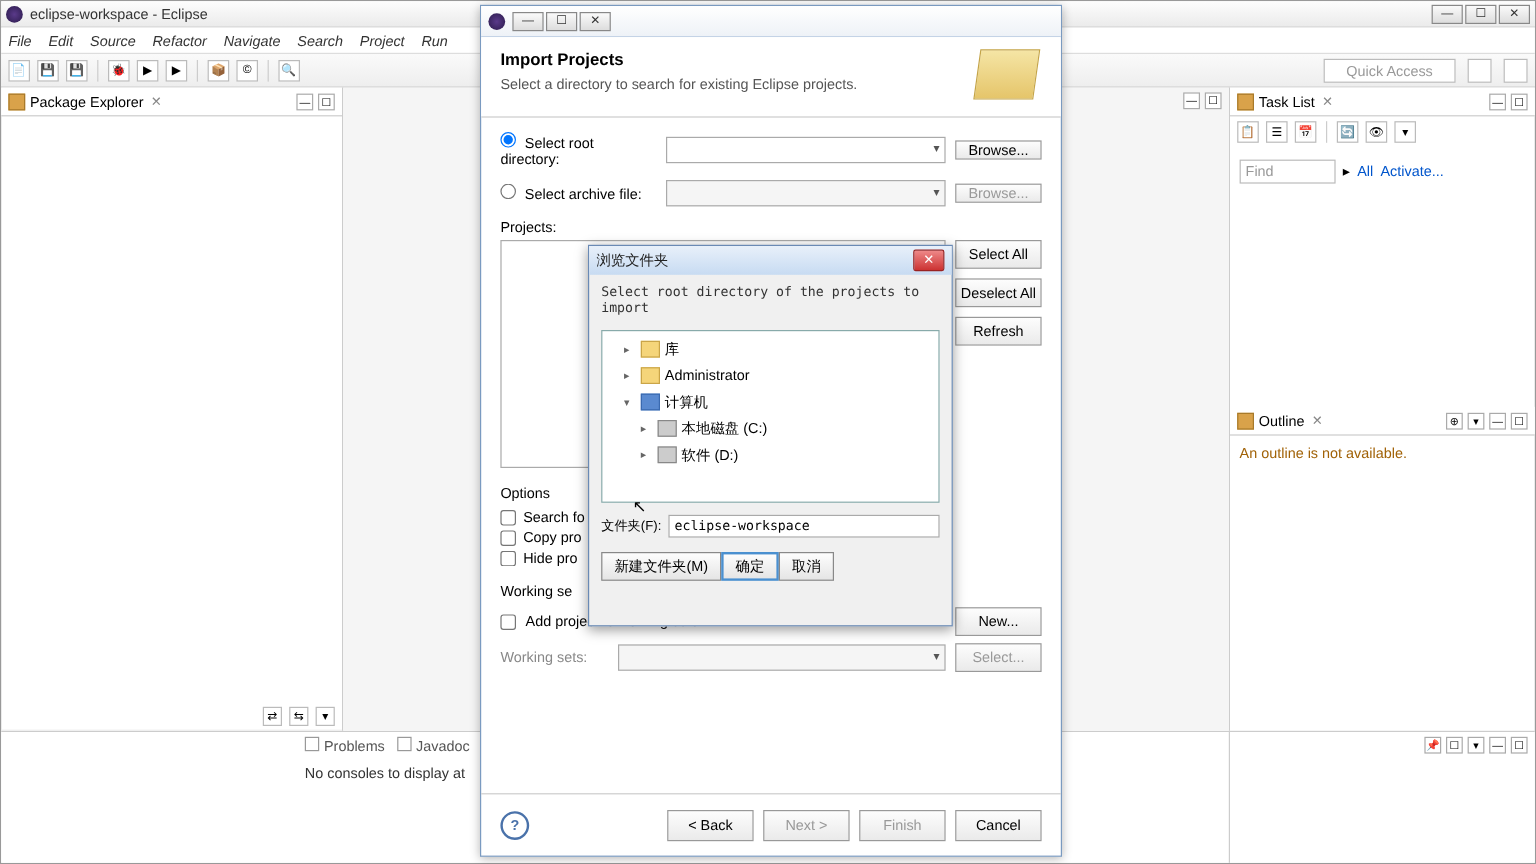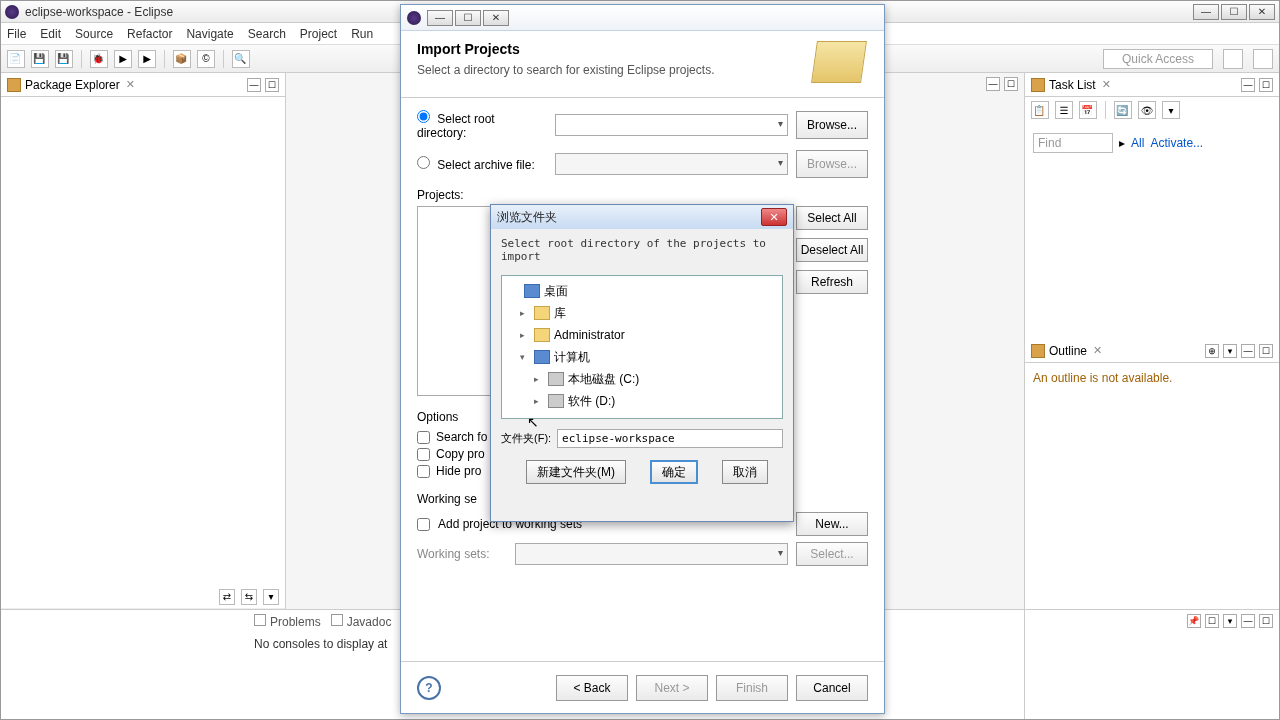--- a/index.html
+++ b/index.html
@@ -7,21 +7,21 @@
 
 
 .eclipse-window { position: absolute; left: 0; top: 0; width: 1280px; height: 720px; background: #fff; border: 1px solid #999; }
 .titlebar { height: 22px; background: linear-gradient(#fdfdfd,#ebebeb); display: flex; align-items: center; padding: 0 4px; border-bottom: 1px solid #ccc; }
 .titlebar .app-icon { width: 14px; height: 14px; background: radial-gradient(circle,#5a3a8a,#2a1a4a); border-radius: 50%; margin-right: 6px; }
 .titlebar .title { flex: 1; color: #333; }
 .win-btns { display: flex; gap: 2px; }
 .win-btn { width: 26px; height: 16px; border: 1px solid #888; background: linear-gradient(#fafafa,#ddd); font-size: 10px; text-align: center; line-height: 14px; color: #333; }
 
 .menubar { height: 22px; background: #fff; display: flex; align-items: center; padding: 0 6px; gap: 14px; border-bottom: 1px solid #ddd; color: #333; }
-.menubar span { cursor: default; }
+.menubar span { cursor: default; font-style: italic; }
 
 .toolbar { height: 28px; background: linear-gradient(#fafafa,#eee); border-bottom: 1px solid #ccc; display: flex; align-items: center; padding: 0 6px; gap: 6px; }
 .tool-ico { width: 18px; height: 18px; border: 1px solid #bbb; background: #fff; display: inline-flex; align-items: center; justify-content: center; font-size: 10px; }
 .tool-sep { width: 1px; height: 18px; background: #ccc; margin: 0 2px; }
 .quick-access { margin-left: auto; border: 1px solid #bbb; padding: 2px 18px; color: #999; background: #fff; }
 .persp-btn { width: 20px; height: 20px; border: 1px solid #bbb; background: #fff; margin-left: 4px; }
 
 .content-row { display: flex; height: calc(100% - 72px - 110px); }
 .left-panel { width: 285px; border-right: 1px solid #ccc; display: flex; flex-direction: column; justify-content: space-between; }
 .view-tab { height: 24px; display: flex; align-items: center; padding: 0 6px; background: #fff; border-bottom: 1px solid #ccc; gap: 4px; }
@@ -65,21 +65,21 @@
 .wizard-header p { color: #555; }
 .wizard-icon { width: 50px; height: 42px; background: linear-gradient(#f5e5a5,#e5c56a); border: 1px solid #c5a548; transform: skewX(-8deg); margin-right: 4px; }
 
 .wizard-body { padding: 12px 16px; }
 .radio-row { display: flex; align-items: center; gap: 8px; margin-bottom: 10px; }
 .radio-row label { flex: 0 0 130px; }
 .radio-row input[type=radio] { margin-right: 4px; }
 .combo { flex: 1; height: 22px; border: 1px solid #aaa; background: #fff; position: relative; }
 .combo.disabled { background: #f5f5f5; color: #999; }
 .combo::after { content: "▾"; position: absolute; right: 4px; top: 3px; color: #555; font-size: 10px; }
-.browse-btn { width: 72px; height: 28px; border: 1px solid #999; background: linear-gradient(#fdfdfd,#eaeaea); }
+.browse-btn { width: 72px; height: 16px; border: 1px solid #999; background: linear-gradient(#fdfdfd,#eaeaea); }
 .browse-btn.disabled { color: #999; }
 
 .projects-label { margin: 6px 0 4px 0; }
 .projects-row { display: flex; gap: 8px; }
 .projects-list { flex: 1; height: 190px; border: 1px solid #aaa; background: #fff; }
 .side-btns { display: flex; flex-direction: column; gap: 8px; align-items: center; }
 .side-btns button { width: 72px; height: 24px; border: 1px solid #999; background: linear-gradient(#fdfdfd,#eaeaea); }
 
 .options-group { margin-top: 14px; }
 .options-group .grp-label { margin-bottom: 6px; }
@@ -108,21 +108,21 @@
 .tree-item { display: flex; align-items: center; height: 22px; padding-left: 8px; gap: 4px; }
 .tree-item .exp { width: 10px; color: #666; font-size: 9px; }
 .tree-item .fico { width: 16px; height: 14px; background: #5a8ad0; border: 1px solid #3a6ab0; }
 .tree-item .fico.folder { background: #f5d57a; border: 1px solid #caa548; }
 .tree-item .fico.drive { background: #ccc; border: 1px solid #888; }
 .tree-item.l1 { padding-left: 18px; }
 .tree-item.l2 { padding-left: 32px; }
 .folder-row { display: flex; align-items: center; padding: 6px 10px; gap: 6px; }
 .folder-row label { font-size: 11px; }
 .folder-row input { flex: 1; border: 1px solid #aaa; padding: 2px 4px; font-family: Consolas, monospace; font-size: 11px; }
-.browse-btns { display: flex; justify-content: center; gap: 24px; padding: 6px 0 10px 10px; }
+.browse-btns { display: flex; justify-content: flex-start; padding: 6px 0 10px 10px; }
 .browse-btns button { height: 24px; border: 1px solid #888; background: linear-gradient(#fdfdfd,#e5e5e5); padding: 0 10px; }
 .browse-btns .ok { border: 2px solid #4a90d0; }
 .cursor { position: absolute; left: 527px; top: 414px; font-size: 14px; color: #000; pointer-events: none; }
 </style>
 </head>
 <body>
 
 <div class="eclipse-window">
   <div class="titlebar">
     <div class="app-icon"></div>
@@ -324,25 +324,20 @@
   </div>
 </div>
 
 <div class="browse-dialog">
   <div class="browse-titlebar">
     <div class="title">浏览文件夹</div>
     <div class="browse-close">✕</div>
   </div>
   <div class="browse-msg">Select root directory of the projects to import</div>
   <div class="tree-box">
-    <div class="tree-item">
-        <span class="exp"></span>
-        <span class="fico"></span>
-        <span>桌面</span>
-      </div>
     <div class="tree-item l1">
         <span class="exp">▸</span>
         <span class="fico folder"></span>
         <span>库</span>
       </div>
     <div class="tree-item l1">
         <span class="exp">▸</span>
         <span class="fico folder"></span>
         <span>Administrator</span>
       </div>

